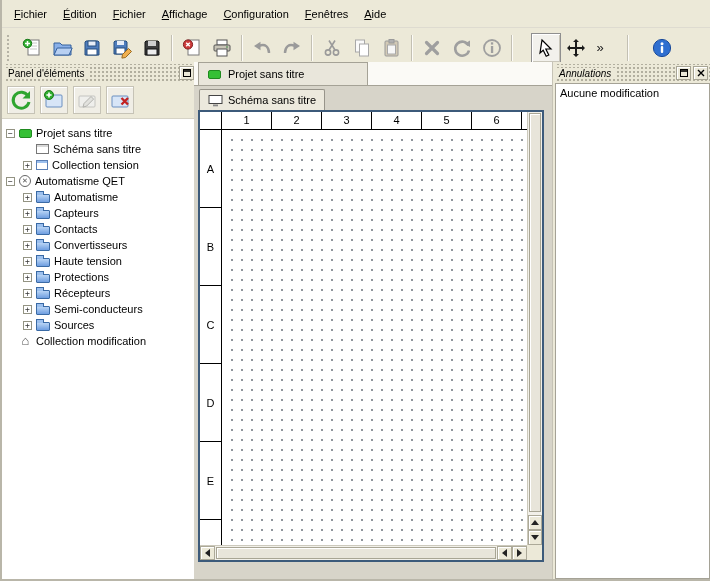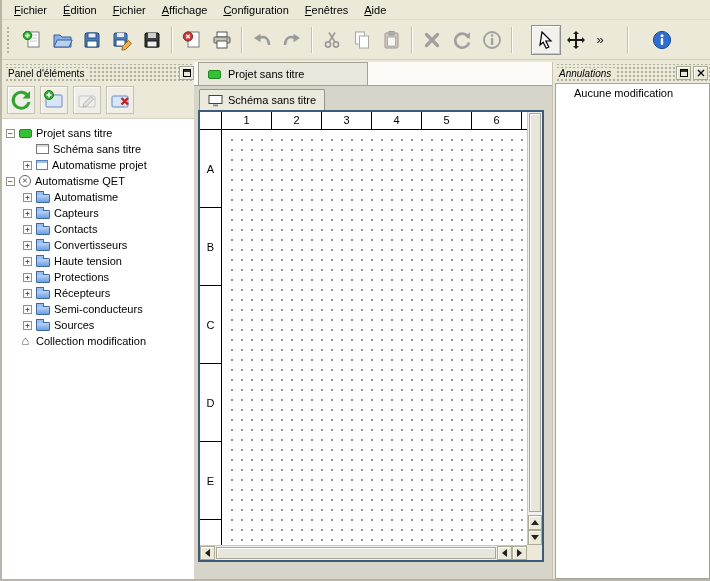--- a/index.html
+++ b/index.html
@@ -1,21 +1,21 @@
 <!DOCTYPE html>
 <html><head>
 <meta charset="utf-8">
 <style>
   *{box-sizing:border-box;margin:0;padding:0;}
   html,body{width:710px;height:581px;}
   body{font-family:"Liberation Sans",sans-serif;font-size:11px;color:#000;background:#ece9d8;}
   .app{position:relative;width:710px;height:581px;overflow:hidden;background:#ece9d8;border-left:2px solid #b9b6a9;border-bottom:2px solid #b9b6a9;}
 
   
-  .menubar{height:20px;display:flex;align-items:center;padding-left:4px;border-bottom:1px solid #dedbd0;}
+  .menubar{height:28px;display:flex;align-items:center;padding-left:4px;border-bottom:1px solid #dedbd0;}
   .menu-item{padding:3px 8px;cursor:default;}
   .menu-item::first-letter{text-decoration:underline;}
 
   
   .toolbar{height:40px;display:flex;align-items:center;padding:0 2px;border-bottom:1px solid #cfccc0;}
   .tgrip{width:5px;height:26px;border-left:2px dotted #b6b3a6;margin:0 5px 0 3px;}
   .tb{width:30px;height:30px;display:flex;align-items:center;justify-content:center;background:transparent;border:1px solid transparent;padding:0;cursor:default;}
   .tb.checked{border:1px solid #8f8f8f;background:#f2f1ec;box-shadow:inset 1px 1px 0 #fff, inset -1px -1px 0 #c9c6ba;}
   .tb-text{width:18px;font-size:13px;color:#222;font-family:"Liberation Sans",sans-serif;}
   .tsep{width:2px;height:26px;margin:0 4px;border-left:1px solid #c3c0b3;border-right:1px solid #fcfbf7;}
@@ -75,21 +75,21 @@
   .hthumb{flex:1;margin:1px;background:#e8e5da;border:1px solid #a8a594;box-shadow:inset 1px 1px 0 #fff;}
   .scorner{position:absolute;right:0;bottom:0;width:15px;height:15px;background:#ece9d8;}
   .tri-up{width:0;height:0;border:4px solid transparent;border-top:0;border-bottom:5px solid #222;}
   .tri-down{width:0;height:0;border:4px solid transparent;border-bottom:0;border-top:5px solid #222;}
   .tri-left{width:0;height:0;border:4px solid transparent;border-left:0;border-right:5px solid #222;}
   .tri-right{width:0;height:0;border:4px solid transparent;border-right:0;border-left:5px solid #222;}
 
   
   .right-dock{position:absolute;left:550px;top:62px;width:160px;height:519px;display:flex;flex-direction:column;background:#ece9d8;border-left:1px solid #c6c3b6;}
   .right-dock .dock-title .txt{font-style:italic;}
-  .undo-list{flex:1;margin:1px 2px 2px 2px;background:#fff;border:1px solid #a5a296;padding:3px 18px;}
+  .undo-list{flex:1;margin:1px 2px 2px 2px;background:#fff;border:1px solid #a5a296;padding:3px 4px;}
 </style>
 </head>
 <body>
 
 <div class="app">
 
   <div class="menubar">
 
   <div class="menu-item">Fichier</div>
       <div class="menu-item">Édition</div>
@@ -304,21 +304,21 @@
 
         <div class="tree-row lvl1">
           <span class="twisty"></span>
           <span class="ticon schema"></span>
           <span class="tlabel">Schéma sans titre</span>
         </div>
 
         <div class="tree-row lvl1">
           <span class="twisty">+</span>
           <span class="ticon colproj"></span>
-          <span class="tlabel">Automatisme projet</span>
+          <span class="tlabel">Collection tension</span>
         </div>
 
         <div class="tree-row lvl0">
           <span class="twisty">−</span>
           <span class="ticon qet"></span>
           <span class="tlabel">Automatisme QET</span>
         </div>
 
         <div class="tree-row lvl1">
           <span class="twisty">+</span>

